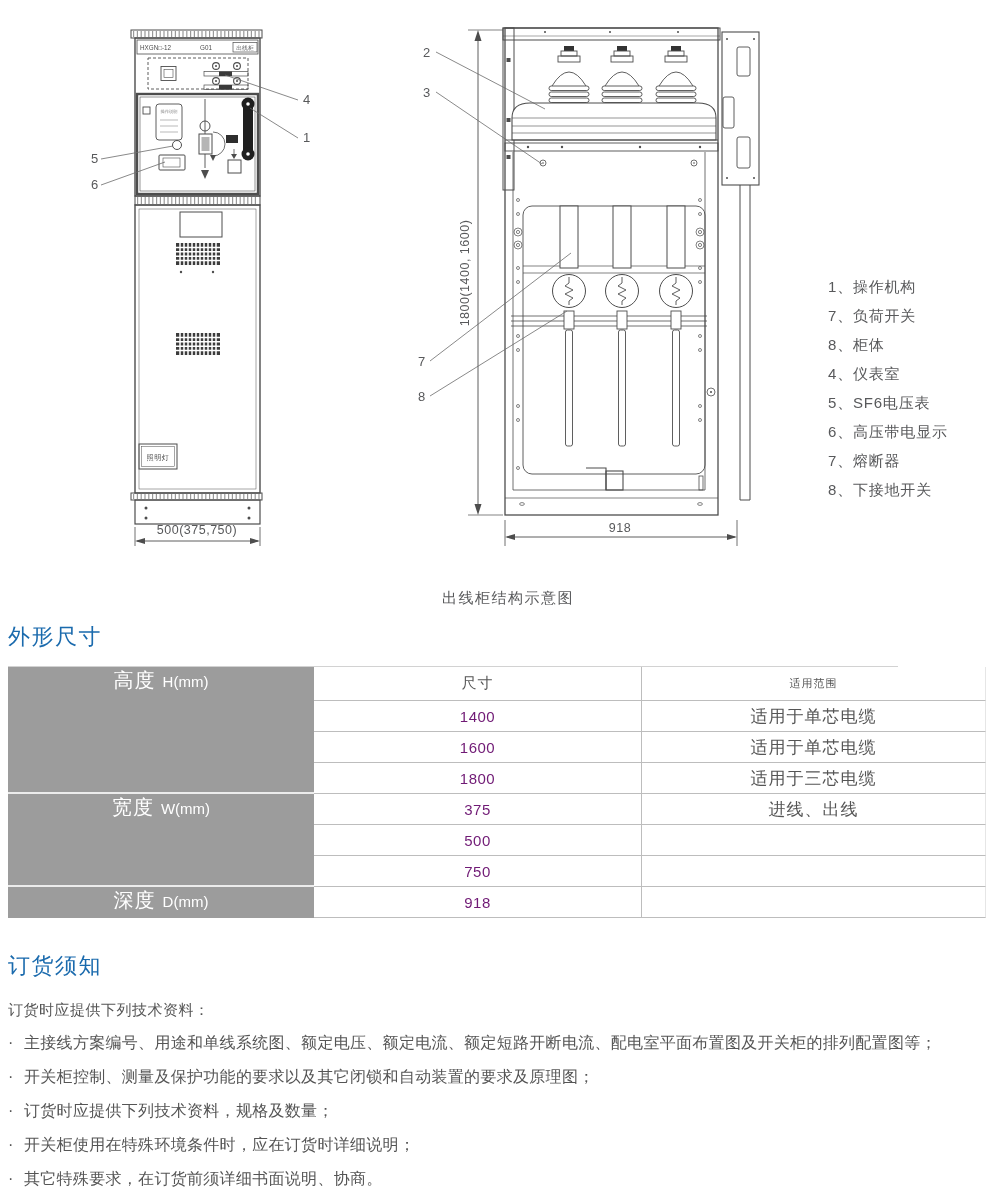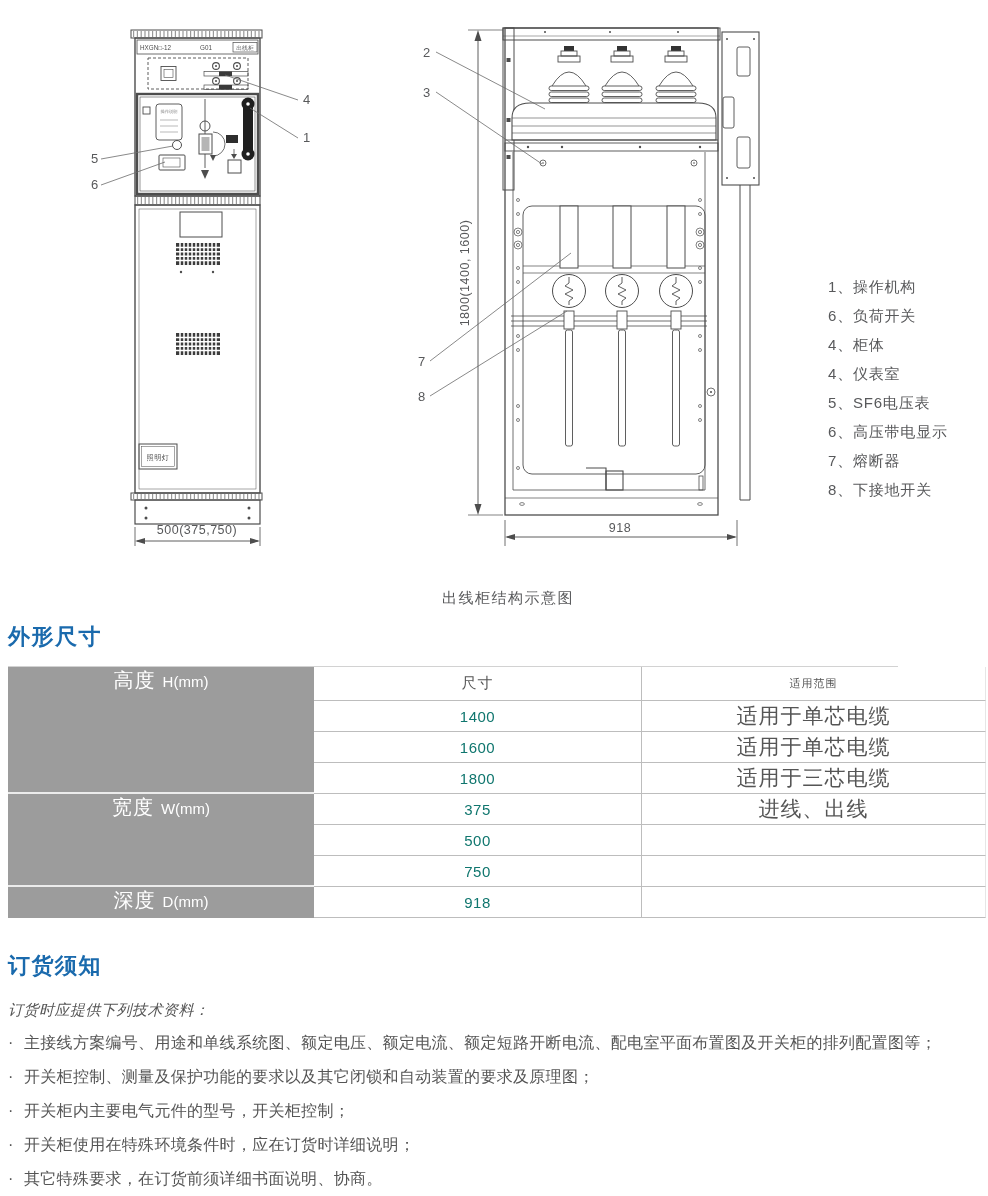--- a/index.html
+++ b/index.html
@@ -12,42 +12,42 @@
   .dimtext{font-size:12.5px;fill:#58595b;letter-spacing:.5px;}
   .hdrtext{font-size:6.3px;fill:#4d4d4d;}
   .tinytext{font-size:4.3px;fill:#8a8a8a;}
   .lamptext{font-size:7.2px;fill:#4d4d4d;letter-spacing:.5px;}
 
   .legend{position:absolute;left:790px;top:272px;margin:0;padding:0;list-style:none;}
   .legend li{height:29px;line-height:29px;font-size:15px;color:#58595b;letter-spacing:.8px;margin-left:38px;}
   .caption{position:absolute;left:408px;top:589px;width:200px;text-align:center;
            font-size:15px;color:#58595b;letter-spacing:1.5px;}
 
-  .section-title{position:absolute;left:8px;margin:0;font-size:22px;font-weight:700;
+  .section-title{position:absolute;left:8px;margin:0;font-size:22px;font-weight:400;
                  color:#1a6aad;letter-spacing:1.5px;line-height:26px;}
   #dim-title{top:624px;}
   #order-title{top:953px;}
 
   .dim-table{position:absolute;left:8px;top:666px;width:890px;display:grid;
              grid-template-columns:306px 327px 345px;
              grid-template-rows:34px repeat(7,31px);
              border-top:1px solid #d2d2d2;}
   .cell{display:flex;align-items:center;justify-content:center;box-sizing:border-box;}
   .head-cell{font-size:15px;color:#555;border-bottom:1px solid #bdbdbd;letter-spacing:1px;}
-  .size-cell{font-size:15px;color:#0f766e;border-bottom:1px solid #bdbdbd;letter-spacing:.5px;}
-  .range-cell{font-size:21px;color:#555;border-bottom:1px solid #bdbdbd;
+  .size-cell{font-size:15px;color:#701a75;border-bottom:1px solid #bdbdbd;letter-spacing:.5px;}
+  .range-cell{font-size:17px;color:#555;border-bottom:1px solid #bdbdbd;
               border-left:1px solid #bdbdbd;border-right:1px solid #e6e6e6;letter-spacing:1px;}
   .glabel{background:#9c9c9c;color:#fff;border-bottom:2px solid #ececec;
           display:flex;align-items:baseline;justify-content:center;gap:7px;}
   .glabel.last{border-bottom:none;}
   .glabel .cn{font-size:20px;letter-spacing:1px;}
   .glabel .unit{font-size:15px;}
 
   .intro{position:absolute;left:8px;top:1000px;margin:0;font-size:15px;color:#555;
-         line-height:20px;letter-spacing:.5px;font-style:italic;}
+         line-height:20px;letter-spacing:.5px;}
   .bullets{position:absolute;left:8px;top:1026px;margin:0;padding:0;list-style:none;width:978px;}
   .bullets li{height:34px;line-height:34px;font-size:16px;color:#555;display:flex;
               letter-spacing:.3px;white-space:nowrap;}
   .bullets .dot{width:16px;flex:0 0 16px;}
 </style>
 </head>
 <body>
 
 <div class="page">
 
@@ -319,22 +319,22 @@
         <text x="91" y="189" class="callout">6</text>
         <text x="423" y="57" class="callout">2</text>
         <text x="423" y="97" class="callout">3</text>
         <text x="418" y="366" class="callout">7</text>
         <text x="418" y="401" class="callout">8</text>
       </g>
     </svg>
 
     <ul class="legend">
       <li>1、操作机构</li>
-      <li>6、负荷开关</li>
-      <li>4、柜体</li>
+      <li>7、负荷开关</li>
+      <li>8、柜体</li>
       <li>4、仪表室</li>
       <li>5、SF6电压表</li>
       <li>6、高压带电显示</li>
       <li>7、熔断器</li>
       <li>8、下接地开关</li>
     </ul>
 
     <div class="caption">出线柜结构示意图</div>
   </div>
 
@@ -382,21 +382,21 @@
     <li>
       <span class="dot">·</span>
       <span>主接线方案编号、用途和单线系统图、额定电压、额定电流、额定短路开断电流、配电室平面布置图及开关柜的排列配置图等；</span>
     </li>
     <li>
       <span class="dot">·</span>
       <span>开关柜控制、测量及保护功能的要求以及其它闭锁和自动装置的要求及原理图；</span>
     </li>
     <li>
       <span class="dot">·</span>
-      <span>开关柜内主要电气元件的型号，开关柜控制；</span>
+      <span>订货时应提供下列技术资料，规格及数量；</span>
     </li>
     <li>
       <span class="dot">·</span>
       <span>开关柜使用在特殊环境条件时，应在订货时详细说明；</span>
     </li>
     <li>
       <span class="dot">·</span>
       <span>其它特殊要求，在订货前须详细书面说明、协商。</span>
     </li>
   </ul>

